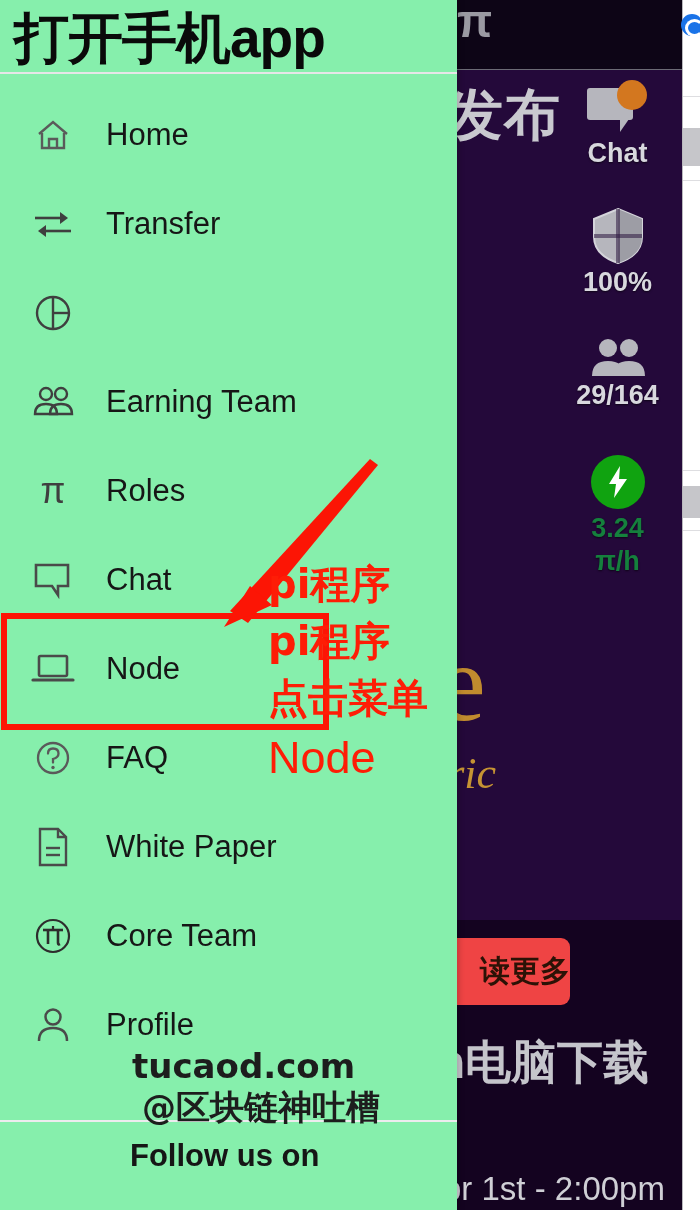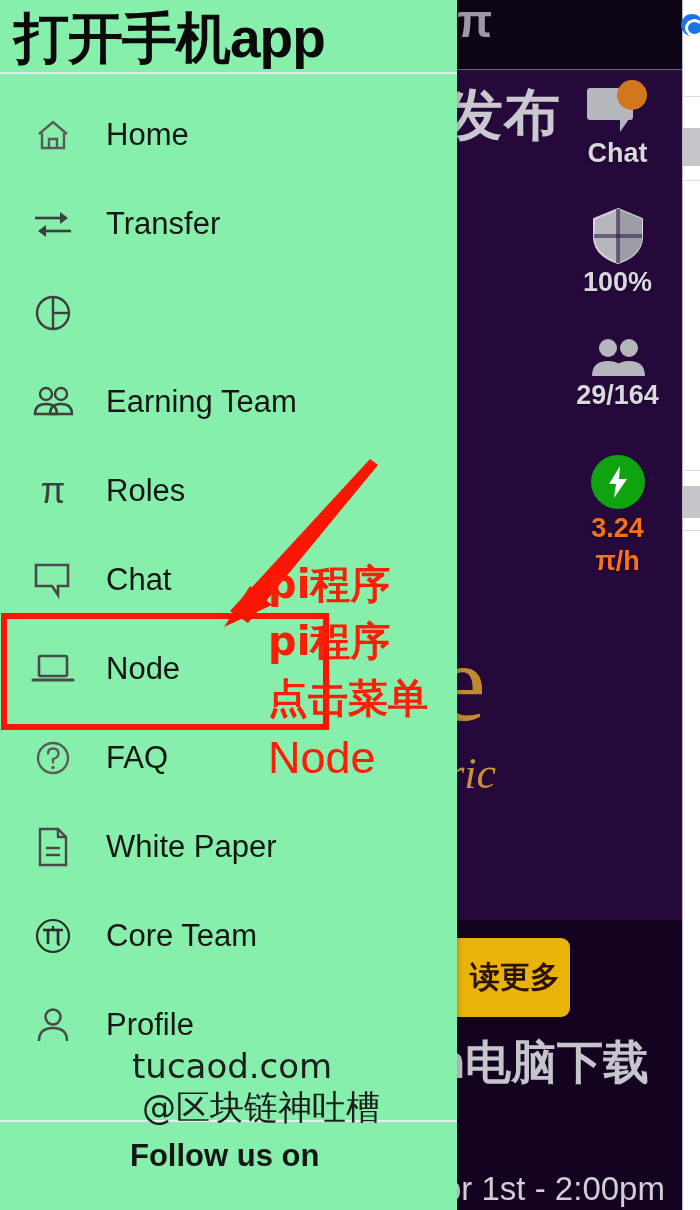--- a/index.html
+++ b/index.html
@@ -68,21 +68,21 @@
     text-align: center;
   }
   .rail-block { margin-bottom: 22px; }
   .rail-label {
     font-size: 27px;
     font-weight: 700;
     color: #d8d8de;
     text-shadow: 0 1px 2px rgba(0,0,0,.6);
     margin-top: 2px;
   }
-  .rail-label.green { color: #f97316; }
+  .rail-label.green { color: #15803d; }
   .chat-icon-wrap {
     position: relative;
     width: 62px;
     height: 56px;
     margin: 0 auto;
   }
   .chat-bubble-solid {
     position: absolute;
     left: 0; top: 8px;
     width: 46px;
@@ -154,30 +154,29 @@
     color: #c69433;
     font-style: italic;
     font-family: "Liberation Serif", serif;
   }
 
   .read-more-btn {
     position: absolute;
     left: -40px;
     top: 938px;
     width: 155px;
-    height: 79px;
-    background: #eab308;
+    height: 67px;
+    background: #ef4444;
     border-radius: 9px;
     color: #2b1206;
     font-size: 30px;
     font-weight: 700;
     display: flex;
     align-items: center;
     justify-content: flex-end;
-    padding-right: 10px;
     box-sizing: border-box;
   }
   .dark-band {
     position: absolute;
     left: 0;
     top: 920px;
     width: 227px;
     height: 290px;
     background: #140320;
   }
@@ -333,20 +332,21 @@
 
   
   .watermark {
     position: absolute;
     left: 132px;
     top: 1046px;
     font-size: 34px;
     color: #1d1d1d;
     line-height: 1.22;
     font-family: "DejaVu Sans", sans-serif;
+    font-weight: bold;
   }
   .watermark .w2 { margin-left: 10px; display: block; }
 
   
   .anno-box {
     position: absolute;
     left: 1px;
     top: 613px;
     width: 328px;
     height: 117px;

